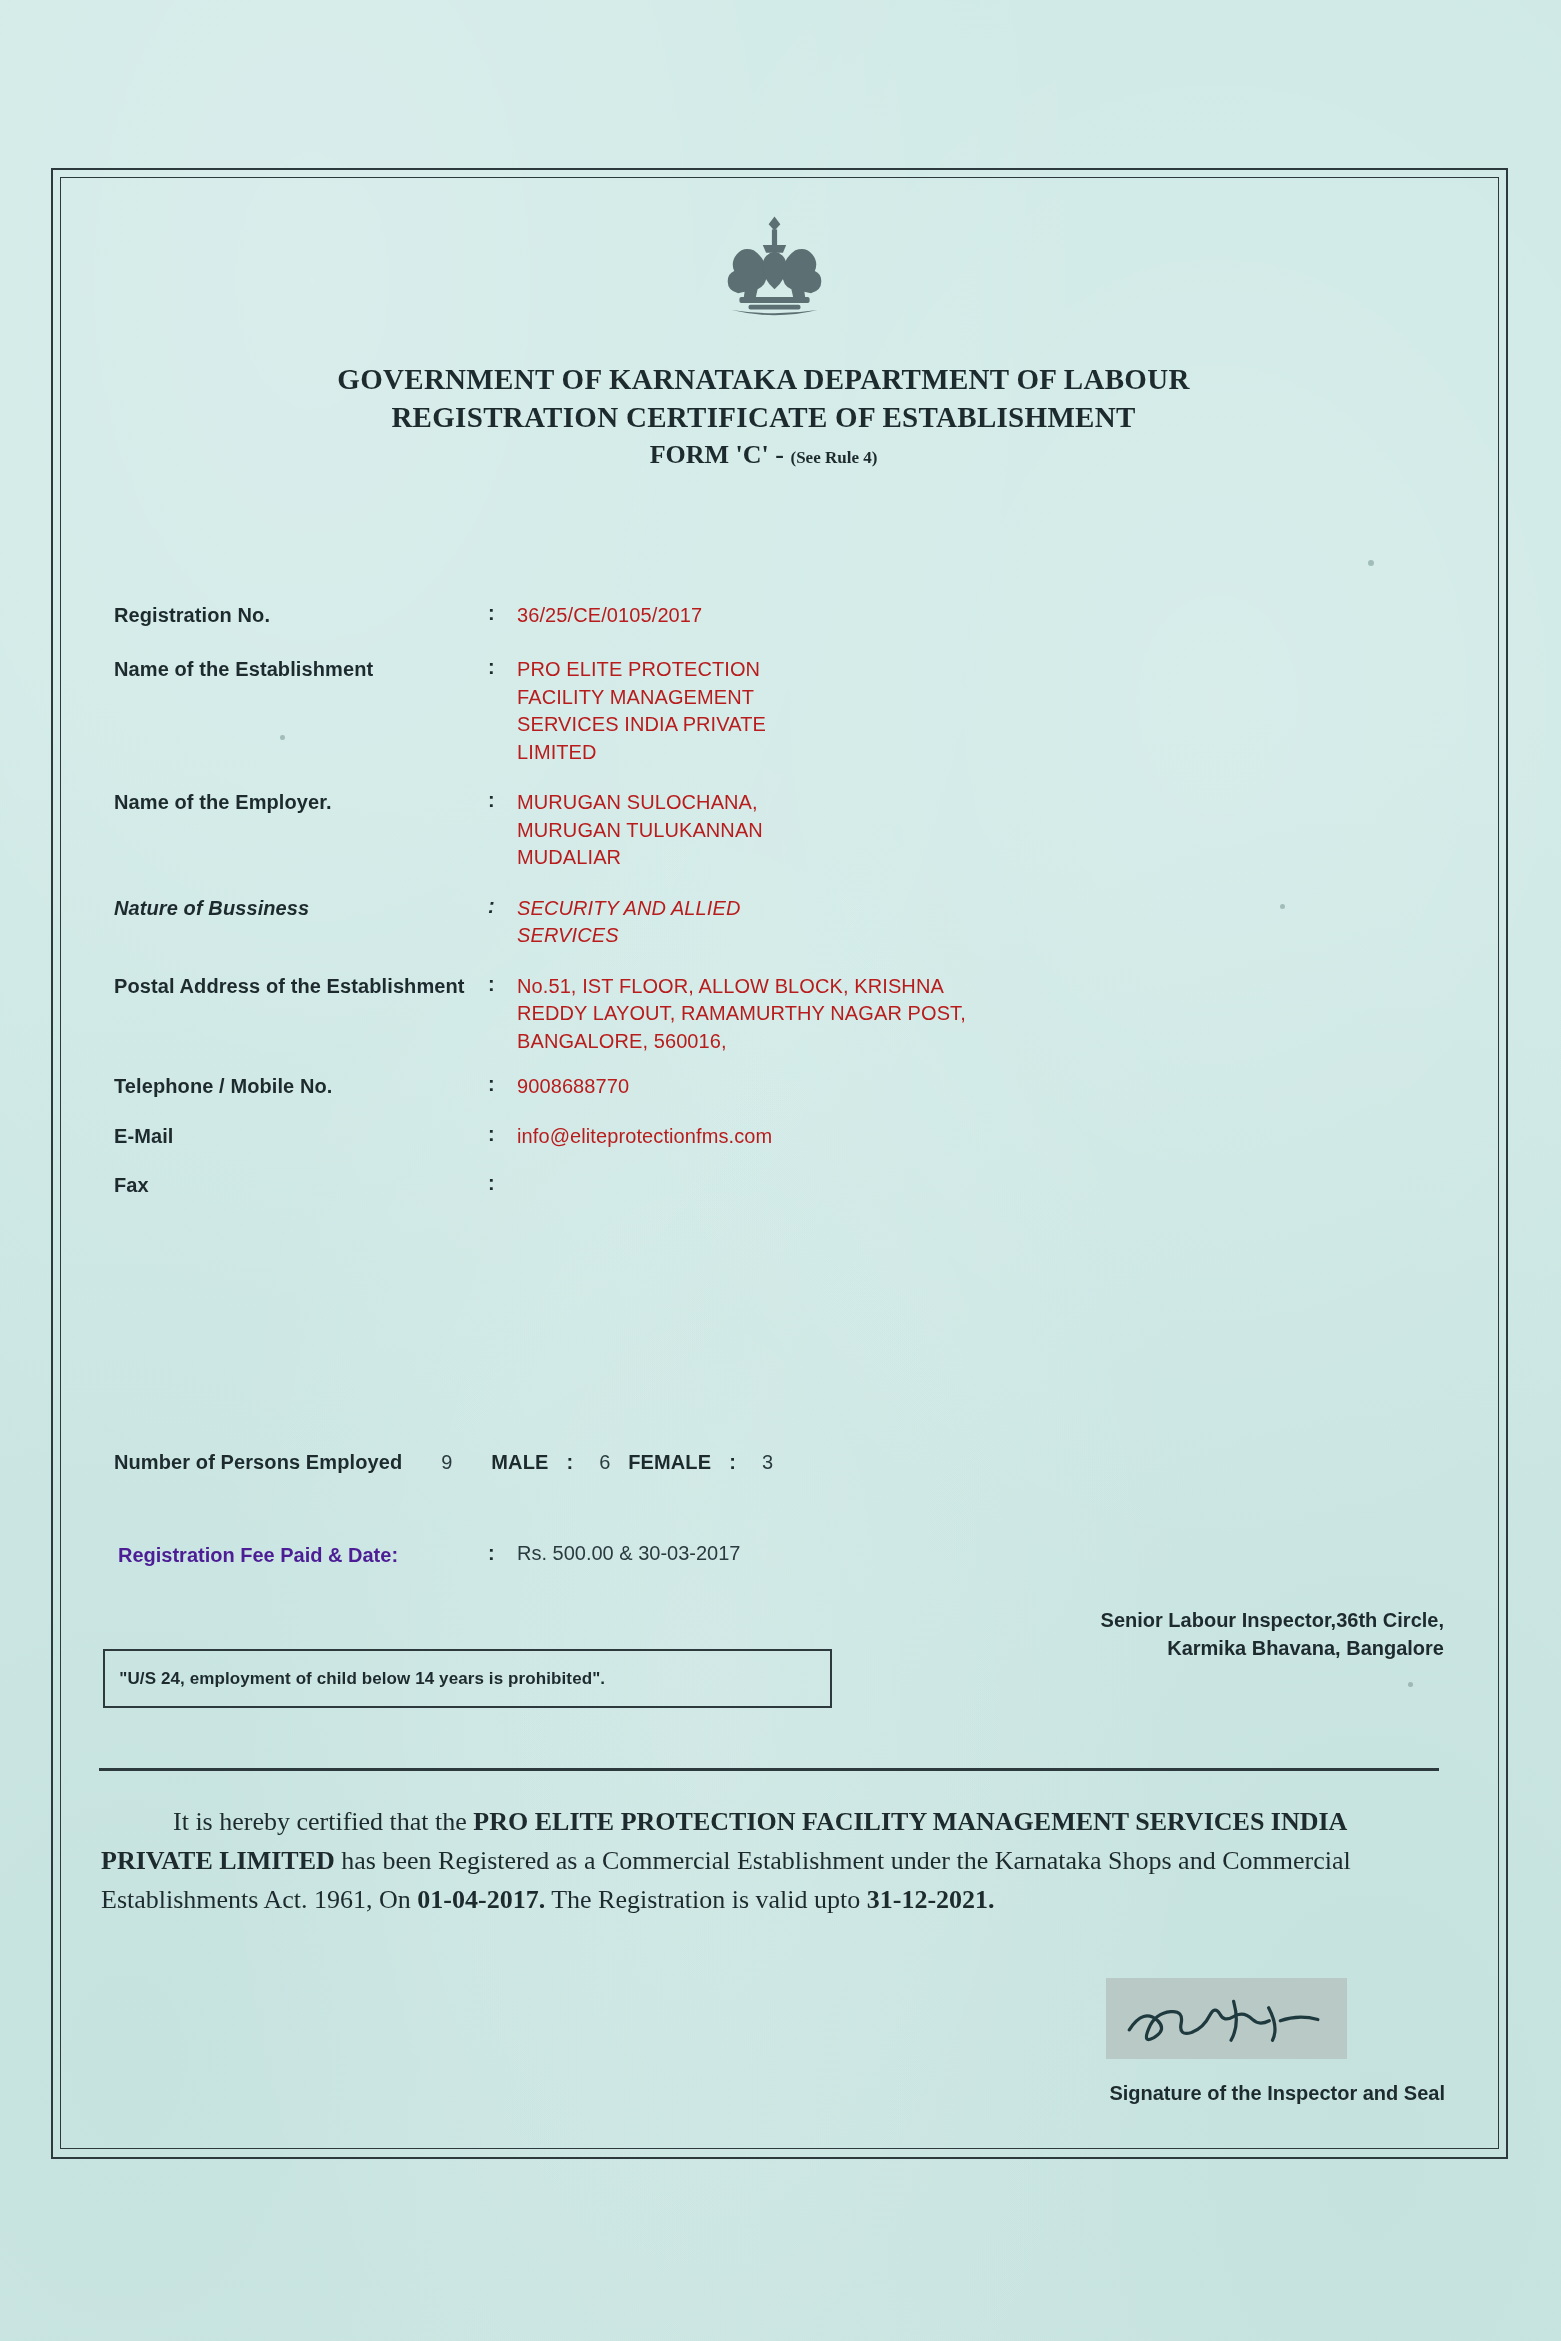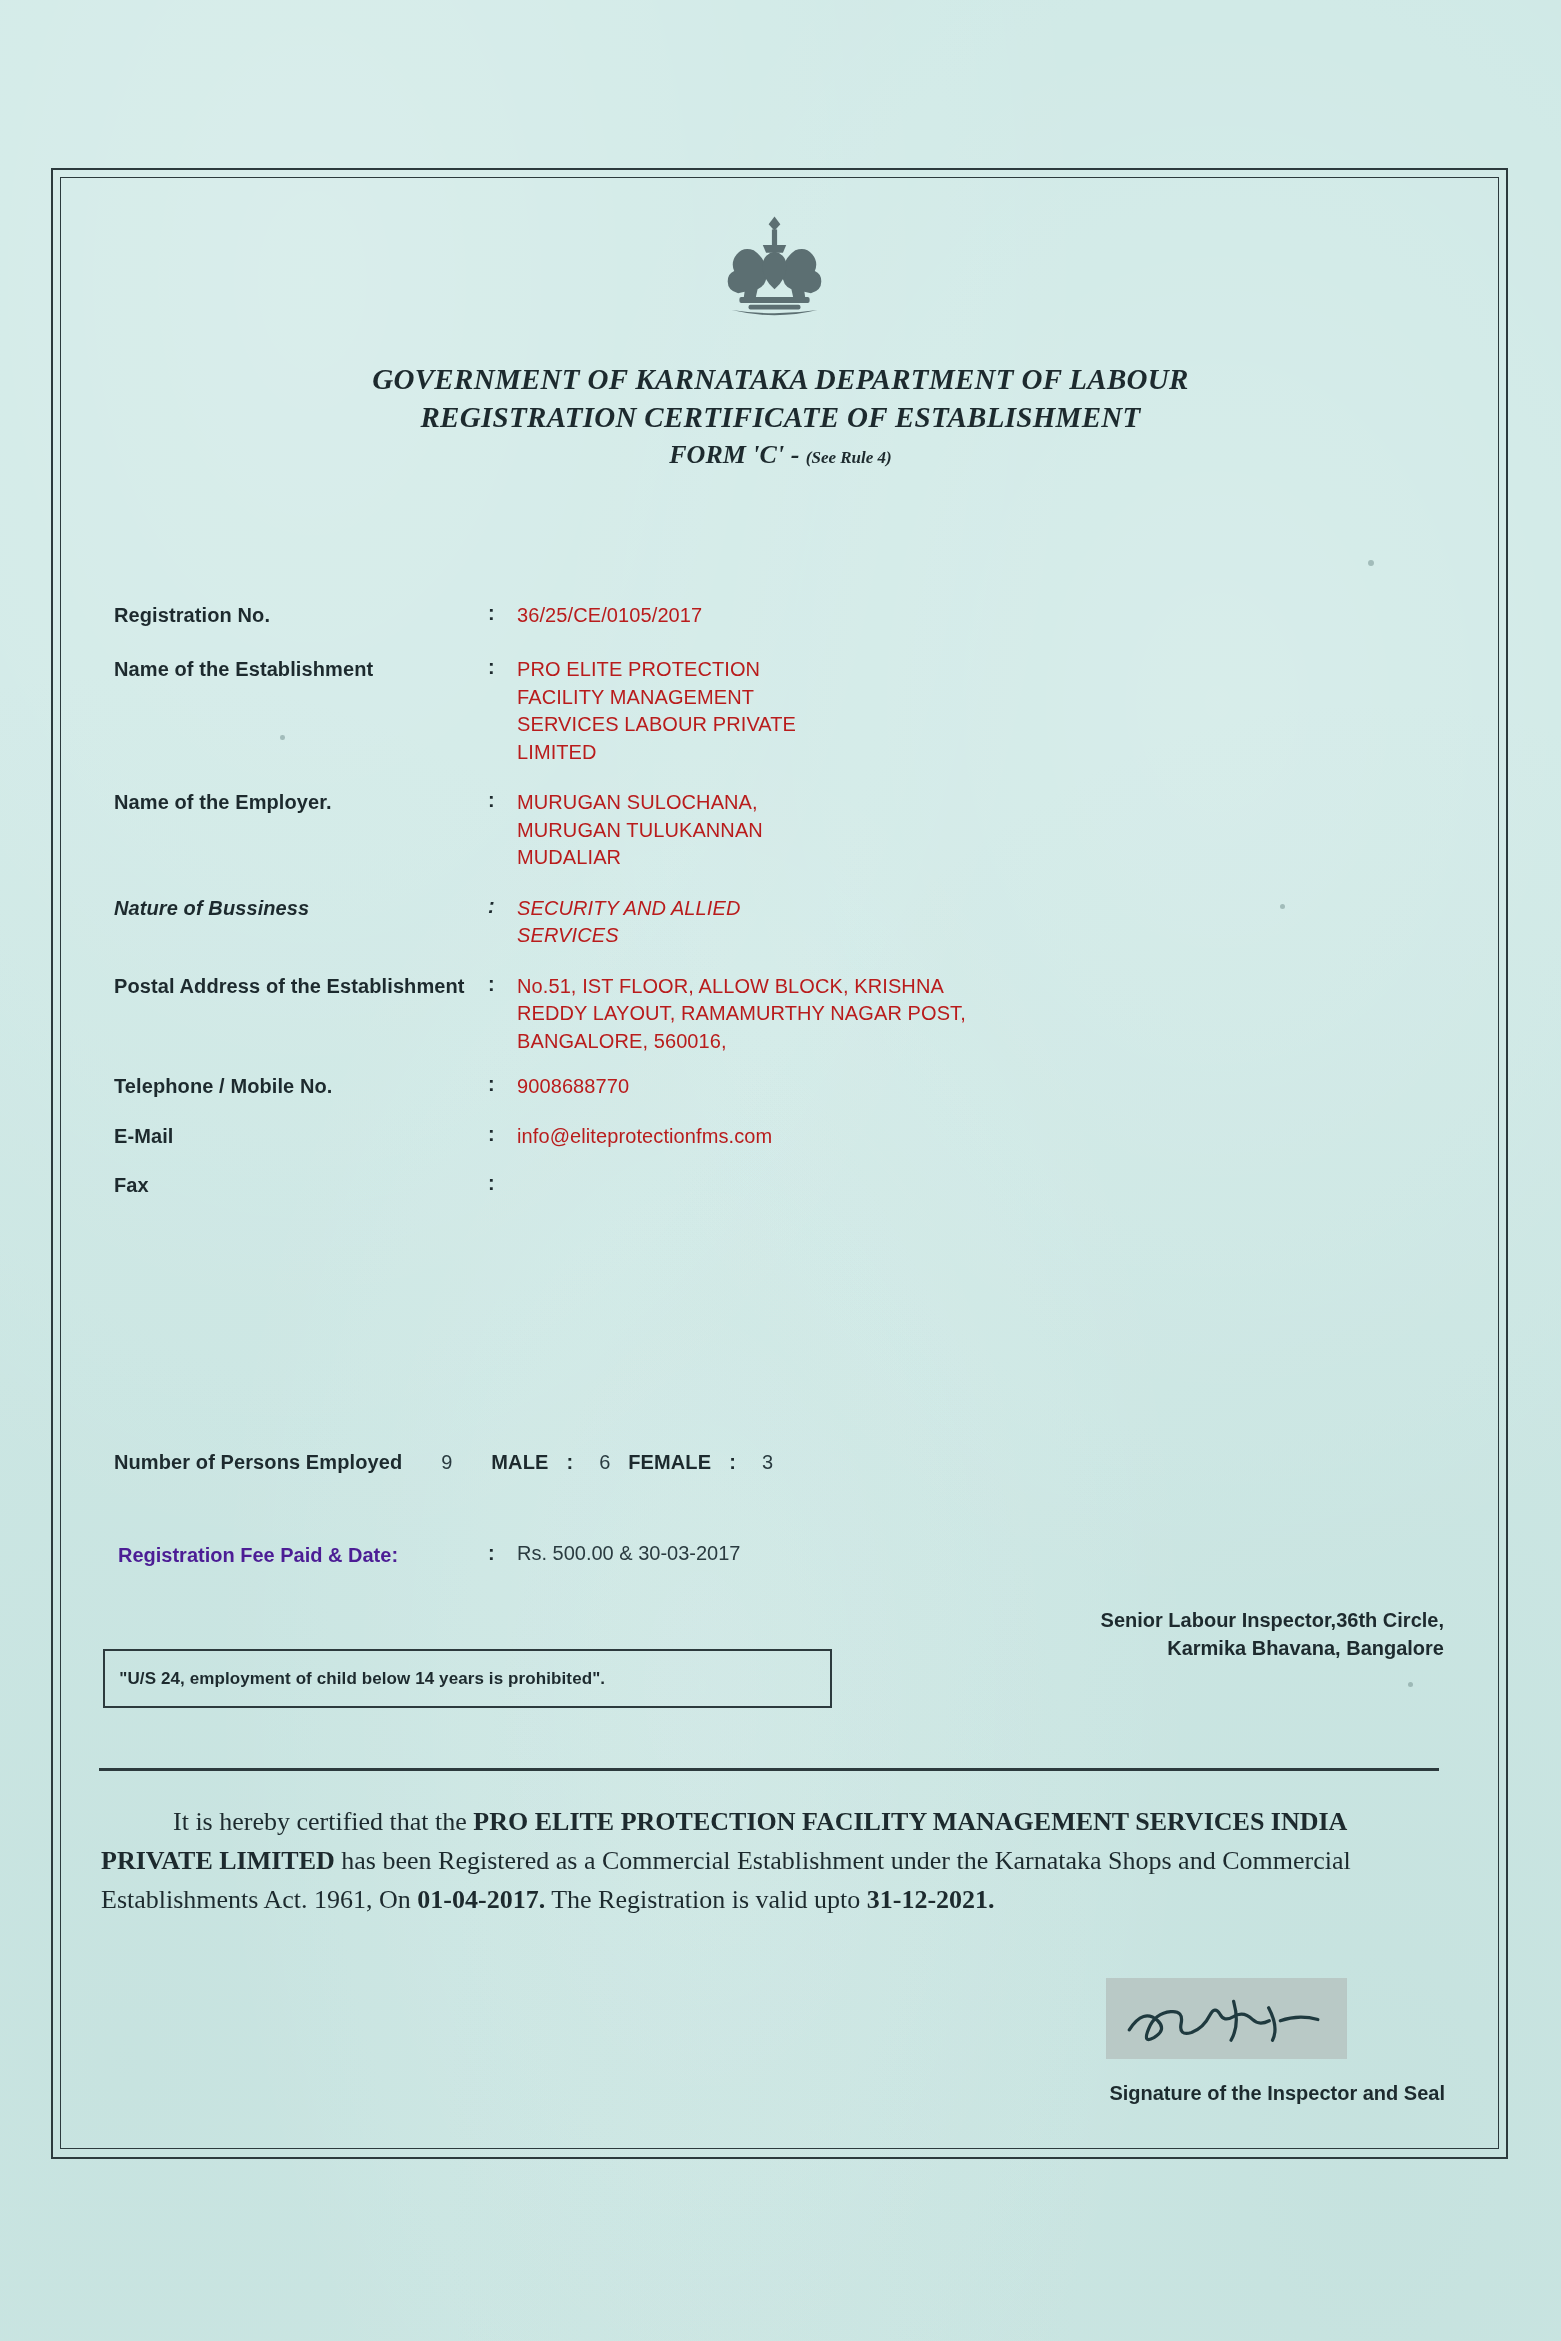--- a/index.html
+++ b/index.html
@@ -56,27 +56,26 @@
     left: 670px;
     top: 211px;
     width: 208px;
     height: 114px;
     text-align: center;
   }
   .emblem svg { display:block; margin: 0 auto; }
 
   .heading {
     position: absolute;
-    left: 117px;
+    left: 100px;
     top: 361px;
     width: 1327px;
     text-align: center;
     font-family: "Liberation Serif", serif;
     color: #1d2a2e;
-    font-style: italic;
   }
   .heading .line1 {
     font-size: 29px;
     font-weight: bold;
     letter-spacing: 0.3px;
     line-height: 1.28;
   }
   .heading .line2 {
     font-size: 29px;
     font-weight: bold;
@@ -317,21 +316,21 @@
         <span class="vline">36/25/CE/0105/2017</span>
       </div>
     </div>
 
     <div class="field-row" style="margin-bottom:23.4px;">
       <div class="field-label">Name of the Establishment</div>
       <div class="field-colon">:</div>
       <div class="field-value">
         <span class="vline">PRO ELITE PROTECTION</span>
         <span class="vline">FACILITY MANAGEMENT</span>
-        <span class="vline">SERVICES LABOUR PRIVATE</span>
+        <span class="vline">SERVICES INDIA PRIVATE</span>
         <span class="vline">LIMITED</span>
       </div>
     </div>
 
     <div class="field-row" style="margin-bottom:23.4px;">
       <div class="field-label">Name of the Employer.</div>
       <div class="field-colon">:</div>
       <div class="field-value">
         <span class="vline">MURUGAN SULOCHANA,</span>
         <span class="vline">MURUGAN TULUKANNAN</span>

